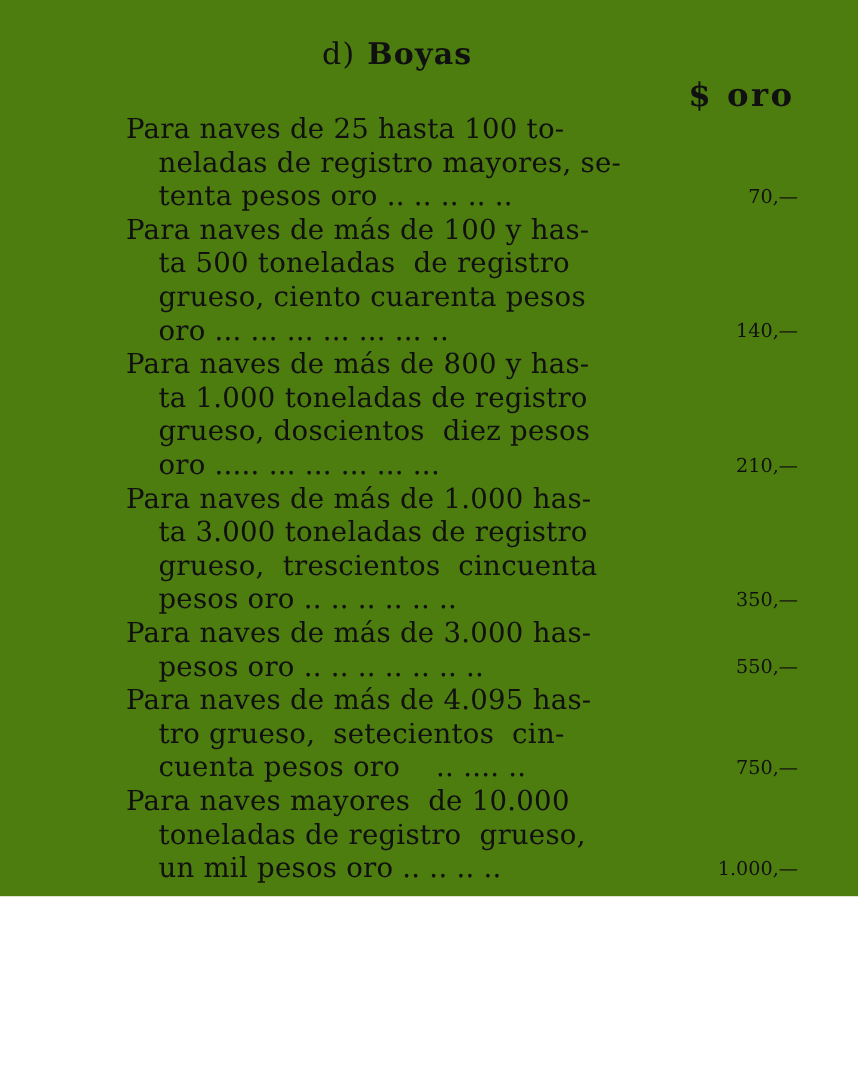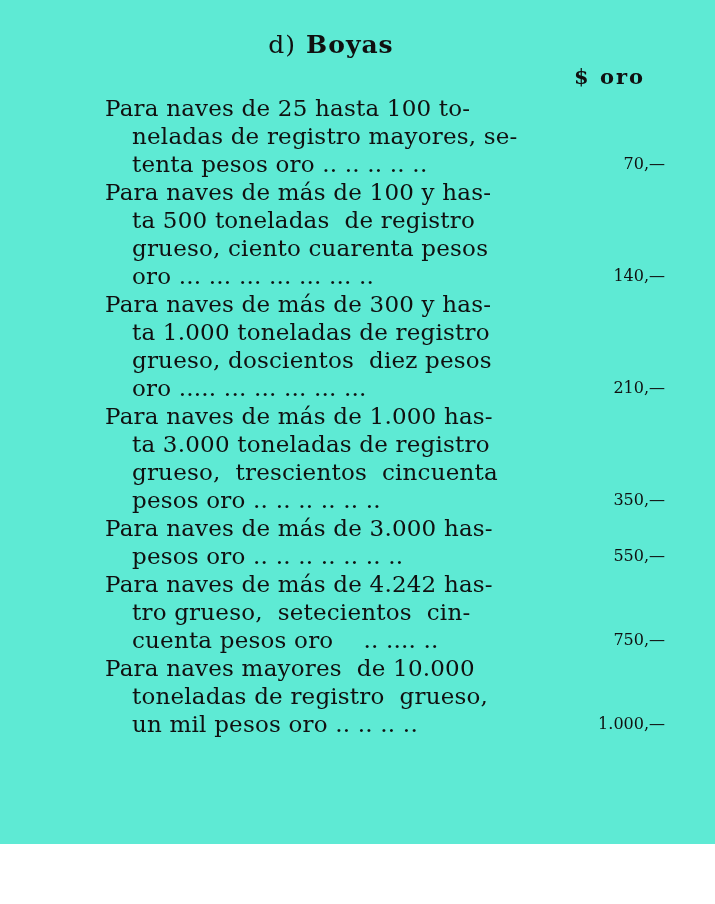--- a/index.html
+++ b/index.html
@@ -3,22 +3,22 @@
 <meta charset="utf-8">
 <style>
   html, body {
     margin: 0;
     padding: 0;
     background: #ffffff;
   }
   .page {
     position: relative;
     width: 715px;
-    height: 844px;
-    background: #5eead4;
+    height: 747px;
+    background: #4d7c0f;
     color: #101010;
     font-family: "DejaVu Serif", "Liberation Serif", serif;
     overflow: hidden;
   }
   .heading {
     position: absolute;
     top: 30px;
     left: 105px;
     width: 452px;
     text-align: center;
@@ -29,22 +29,22 @@
   .heading .section-label {
     font-weight: normal;
     margin-right: 10px;
   }
   .heading .section-title {
     font-weight: bold;
   }
   .currency-header {
     position: absolute;
     top: 64px;
-    right: 70px;
-    font-size: 21px;
+    right: 53px;
+    font-size: 27px;
     font-weight: bold;
     letter-spacing: 2px;
   }
   .tariff {
     position: absolute;
     top: 94px;
     left: 105px;
     right: 50px;
   }
   .entry {
@@ -95,21 +95,21 @@
           <div class="line">Para naves de más de 100 y has-</div>
           <div class="line">ta 500 toneladas  de registro</div>
           <div class="line">grueso, ciento cuarenta pesos</div>
           <div class="line">oro ... ... ... ... ... ... ..</div>
         </div>
       <div class="entry-amount">140,—</div>
     </div>
 
     <div class="entry">
       <div class="entry-lines">
-          <div class="line">Para naves de más de 300 y has-</div>
+          <div class="line">Para naves de más de 800 y has-</div>
           <div class="line">ta 1.000 toneladas de registro</div>
           <div class="line">grueso, doscientos  diez pesos</div>
           <div class="line">oro ..... ... ... ... ... ...</div>
         </div>
       <div class="entry-amount">210,—</div>
     </div>
 
     <div class="entry">
       <div class="entry-lines">
           <div class="line">Para naves de más de 1.000 has-</div>
@@ -123,21 +123,21 @@
     <div class="entry">
       <div class="entry-lines">
           <div class="line">Para naves de más de 3.000 has-</div>
           <div class="line">pesos oro .. .. .. .. .. .. ..</div>
         </div>
       <div class="entry-amount">550,—</div>
     </div>
 
     <div class="entry">
       <div class="entry-lines">
-          <div class="line">Para naves de más de 4.242 has-</div>
+          <div class="line">Para naves de más de 4.095 has-</div>
           <div class="line">tro grueso,  setecientos  cin-</div>
           <div class="line">cuenta pesos oro    .. .... ..</div>
         </div>
       <div class="entry-amount">750,—</div>
     </div>
 
     <div class="entry">
       <div class="entry-lines">
           <div class="line">Para naves mayores  de 10.000</div>
           <div class="line">toneladas de registro  grueso,</div>

